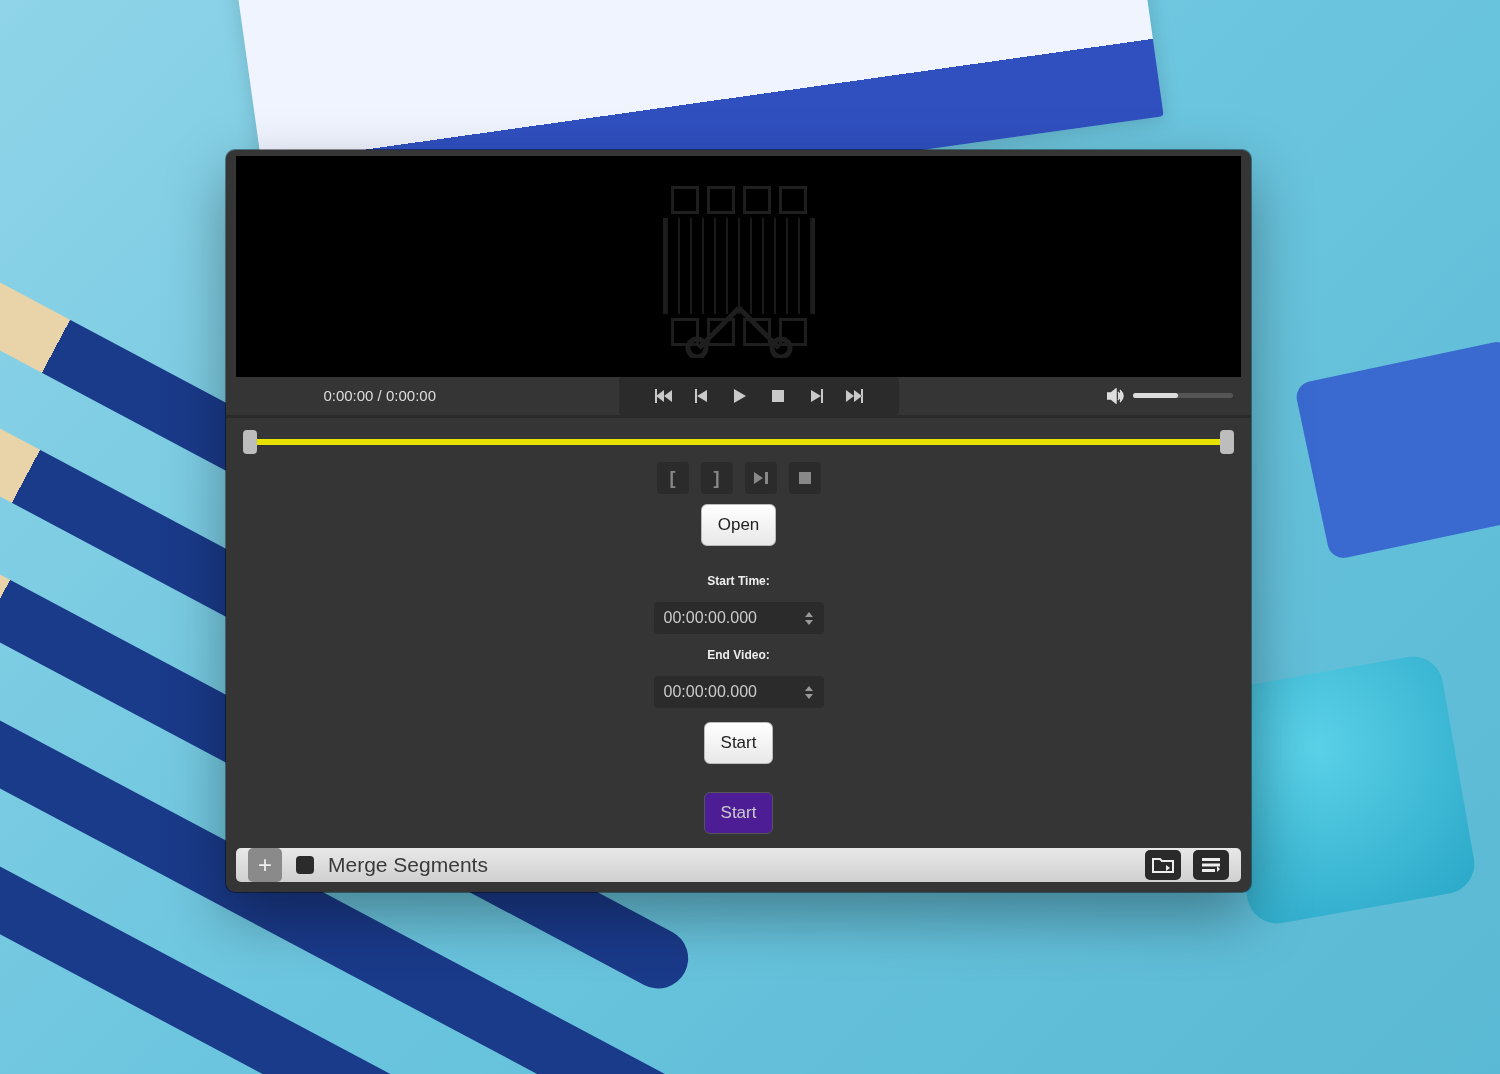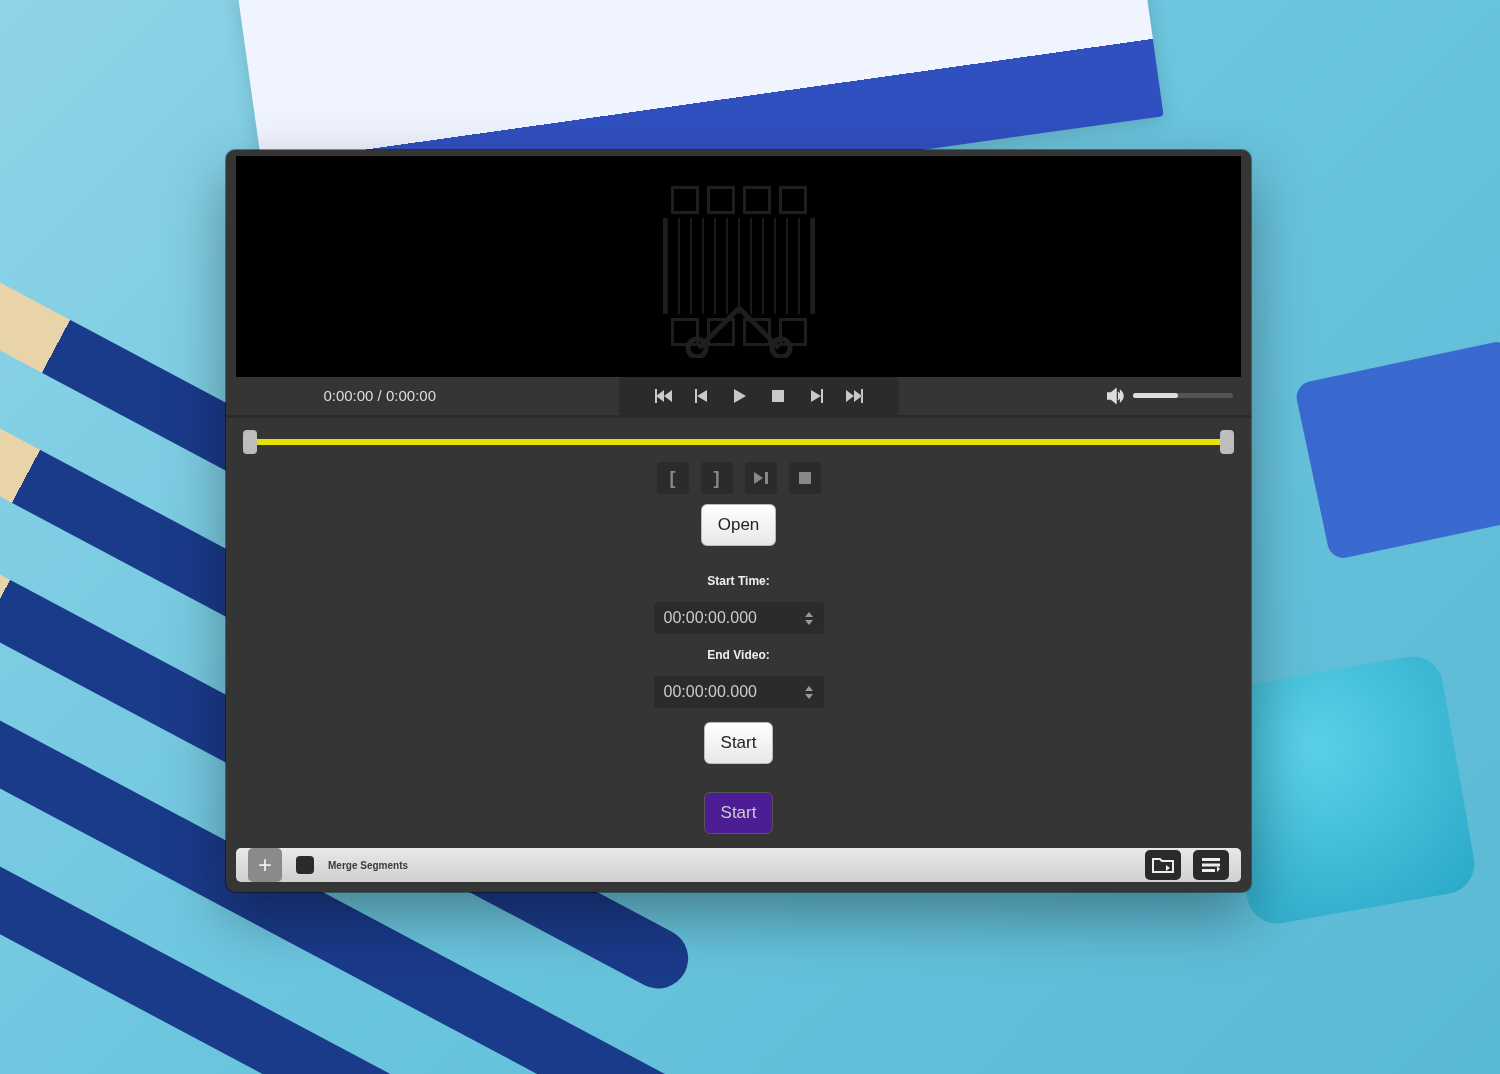--- a/index.html
+++ b/index.html
@@ -183,21 +183,21 @@
     display: flex; align-items: center; padding: 0 12px; gap: 14px;
   }
   .add-btn {
     width: 34px; height: 34px; background: #8a8a8a; border-radius: 5px;
     color: #eee; display: flex; align-items: center; justify-content: center;
     font-size: 24px; cursor: pointer;
   }
   .chk {
     width: 18px; height: 18px; background: #2b2b2b; border-radius: 4px;
   }
-  .merge-label { color: #3a3a3a; font-size: 10px; font-weight: bold; }
+  .merge-label { color: #3a3a3a; font-size: 21px; }
   .right-icons { display: flex; gap: 12px; }
   .r-icon {
     width: 36px; height: 30px; background: #2a2a2a; border-radius: 5px;
     display: flex; align-items: center; justify-content: center; color: #eee;
     cursor: pointer;
   }
   svg { display: block; }
 </style>
 </head>
 <body>

